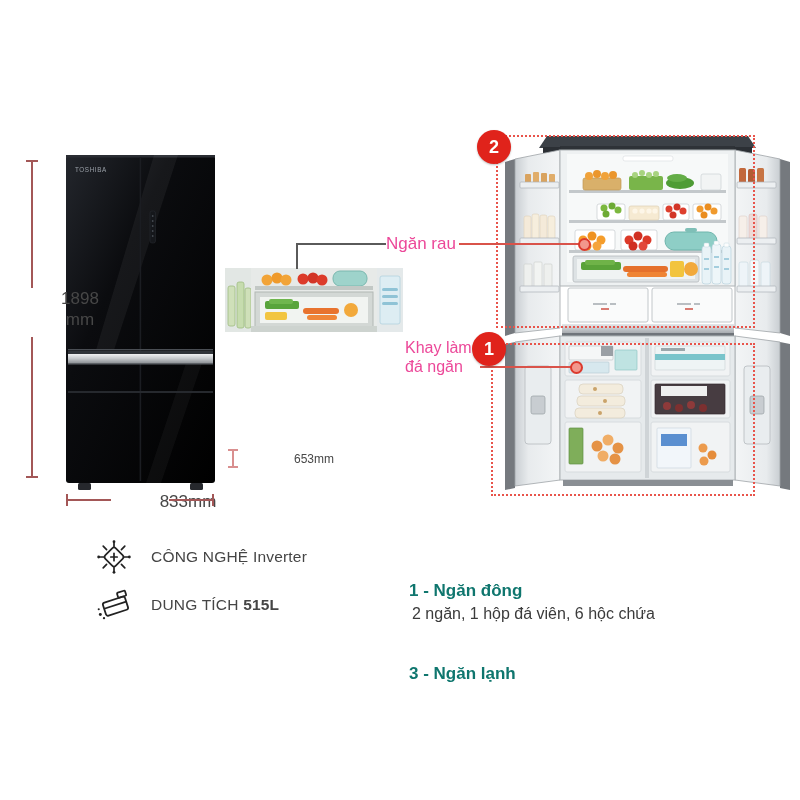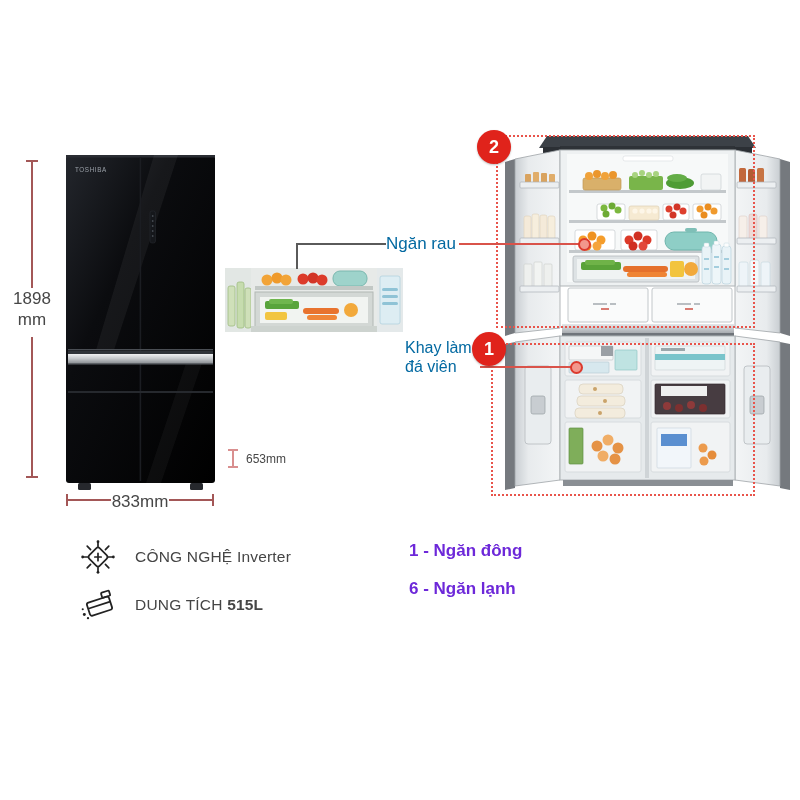--- a/index.html
+++ b/index.html
@@ -2,41 +2,41 @@
 <html><head>
 <meta charset="utf-8">
 <style>
   html,body{margin:0;padding:0;background:#fff;}
   #canvas{position:relative;width:800px;height:800px;background:#ffffff;overflow:hidden;
           font-family:"Liberation Sans","DejaVu Sans",sans-serif;color:#474747;}
   .abs{position:absolute;}
   
   .dimline{position:absolute;background:#a35757;}
   .dimline-pink{position:absolute;background:#d98f8f;}
-  .dimtext{position:absolute;color:#474747;font-size:17px;line-height:21px;text-align:center;}
+  .dimtext{position:absolute;color:#474747;font-size:17px;line-height:21px;text-align:center;margin-left:48px;}
   
   .callout-gray{position:absolute;background:#5a5a5a;}
   .callout-red{position:absolute;background:#d9534a;}
   .callout-dot{position:absolute;width:13px;height:13px;border-radius:50%;
                background:#f2978c;border:2px solid #dc3a2d;box-sizing:border-box;}
-  .callout-label{position:absolute;color:#0369a1;font-size:17px;line-height:19px;}
+  .callout-label{position:absolute;color:#ec4899;font-size:17px;line-height:19px;}
   
   .dashed-rect{position:absolute;border:2px dotted #e8544b;box-sizing:border-box;}
   .num-badge{position:absolute;width:34px;height:34px;border-radius:50%;background:#e0231b;
              color:#fff;font-size:18px;font-weight:bold;display:flex;align-items:center;
              justify-content:center;box-shadow:0 1px 2px rgba(0,0,0,.25);}
   
-  .spec-row{position:absolute;left:76px;display:flex;align-items:center;gap:15px;height:42px;text-align:center;}
+  .spec-row{position:absolute;left:92px;display:flex;align-items:center;gap:15px;height:42px;text-align:center;}
   .spec-icon{width:44px;display:flex;justify-content:center;align-items:center;}
   .spec-text{font-size:15.5px;color:#454545;letter-spacing:.2px;white-space:nowrap;}
   .bv{font-weight:bold;}
   
   .legend{position:absolute;left:409px;top:541px;width:300px;}
   .legend-item{margin-bottom:18px;}
-  .legend-title{color:#6d28d9;font-weight:bold;font-size:17px;line-height:20px;}
+  .legend-title{color:#0f766e;font-weight:bold;font-size:17px;line-height:20px;margin-top:40px;}
   .legend-desc{color:#3b3b3b;font-size:16px;line-height:20px;margin-top:3px;padding-left:3px;max-width:288px;}
 </style>
 </head>
 <body>
 
 <div id="canvas">
 
   <svg class="abs" style="left:66px;top:155px" width="149" height="335" viewBox="0 0 149 335">
     <defs>
       <linearGradient id="blackGloss" x1="0" y1="0" x2="1" y2="1">
@@ -367,21 +367,21 @@
     <div class="callout-gray" style="left:296px;top:244px;width:2px;height:25px"></div>
     <div class="callout-gray" style="left:296px;top:243px;width:90px;height:2px"></div>
     <div class="callout-label" style="left:386px;top:234px">Ngăn rau</div>
     <div class="callout-red" style="left:459px;top:243px;width:124px;height:2px"></div>
     <div class="callout-dot" style="left:578px;top:238px"></div>
   </div>
 
   <div>
     <div class="callout-label" style="left:405px;top:338px;width:80px;font-size:16px">
       <span style="display:block">Khay làm</span>
-      <span style="display:block">đá viên</span>
+      <span style="display:block">đá ngăn</span>
     </div>
     <div class="callout-red" style="left:480px;top:366px;width:94px;height:2px"></div>
     <div class="callout-dot" style="left:570px;top:361px"></div>
   </div>
 
   <div class="num-badge" style="left:477px;top:130px">2</div>
   <div class="num-badge" style="left:472px;top:332px">1</div>
 
   <div class="spec-row" style="top:536px">
     <span class="spec-icon">
@@ -414,19 +414,20 @@
         <circle cx="4.5" cy="21" r="1" fill="#222"></circle>
       </svg>
     </span>
     <span class="spec-text"><span>DUNG TÍCH</span> <span class="bv">515L</span></span>
   </div>
 
 
   <div class="legend">
     <div class="legend-item">
       <div class="legend-title">1 - Ngăn đông</div>
+      <div class="legend-desc">2 ngăn, 1 hộp đá viên, 6 hộc chứa</div>
     </div>
     <div class="legend-item">
-      <div class="legend-title">6 - Ngăn lạnh</div>
+      <div class="legend-title">3 - Ngăn lạnh</div>
     </div>
   </div>
 
 </div>
 
 </body></html>

